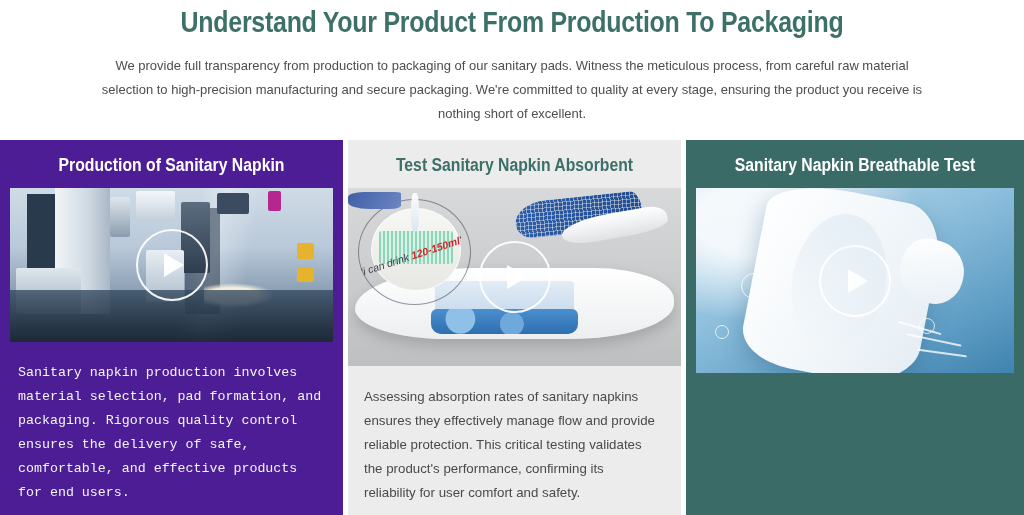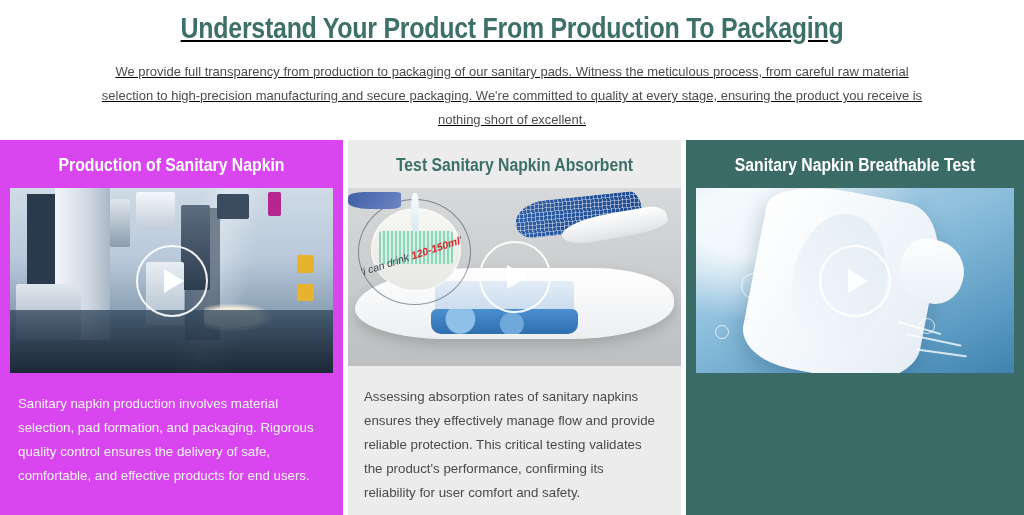--- a/index.html
+++ b/index.html
@@ -13,23 +13,22 @@
 
   .page {
     position: relative;
     width: 1024px;
     height: 515px;
     background: #ffffff;
   }
 
   
   .intro {
-    padding-top: 10px;
+    padding-top: 4px;
     text-align: center;
-    text-decoration: underline;
   }
   .section-title {
     font-family: "Liberation Sans Narrow", "Liberation Sans", sans-serif;
     font-weight: 700;
     font-size: 29px;
     line-height: 36px;
     letter-spacing: -0.3px;
     color: #3d7068;
     transform: scaleX(0.86);
     transform-origin: center;
@@ -57,21 +56,21 @@
     gap: 5px;
   }
 
   .card {
     position: relative;
     height: 375px;
     display: flex;
     flex-direction: column;
     overflow: hidden;
   }
-  .card-1 { width: 343px; background: #d946ef; }
+  .card-1 { width: 343px; background: #4c1d95; }
   .card-2 { width: 333px; background: #ececec; }
   .card-3 { width: 338px; background: #3a6b67; }
 
   .card-title {
     font-family: "Liberation Sans Narrow", "Liberation Sans", sans-serif;
     font-weight: 700;
     font-size: 17.5px;
     line-height: 20px;
     text-align: center;
     padding: 15px 10px 13px 10px;
@@ -271,21 +270,21 @@
     border-top: 12px solid transparent;
     border-bottom: 12px solid transparent;
   }
 
   
   .card-body {
     padding: 19px 18px 10px 18px;
     font-size: 13.3px;
     line-height: 24px;
   }
-  .card-1 .card-body, .card-3 .card-body { color: #f2f5f4; }
+  .card-1 .card-body, .card-3 .card-body { color: #f2f5f4; font-family: Liberation Mono, monospace; }
   .card-2 .card-body { color: #4a4a4a; padding-left: 16px; padding-right: 24px; }
 </style>
 </head>
 <body>
 
 <div class="page">
 
   <div class="intro">
     <h1 class="section-title">Understand Your Product From Production To Packaging</h1>
     <p class="intro-copy">We provide full transparency from production to packaging of our sanitary pads. Witness the meticulous process, from careful raw material selection to high-precision manufacturing and secure packaging. We're committed to quality at every stage, ensuring the product you receive is nothing short of excellent.</p>

